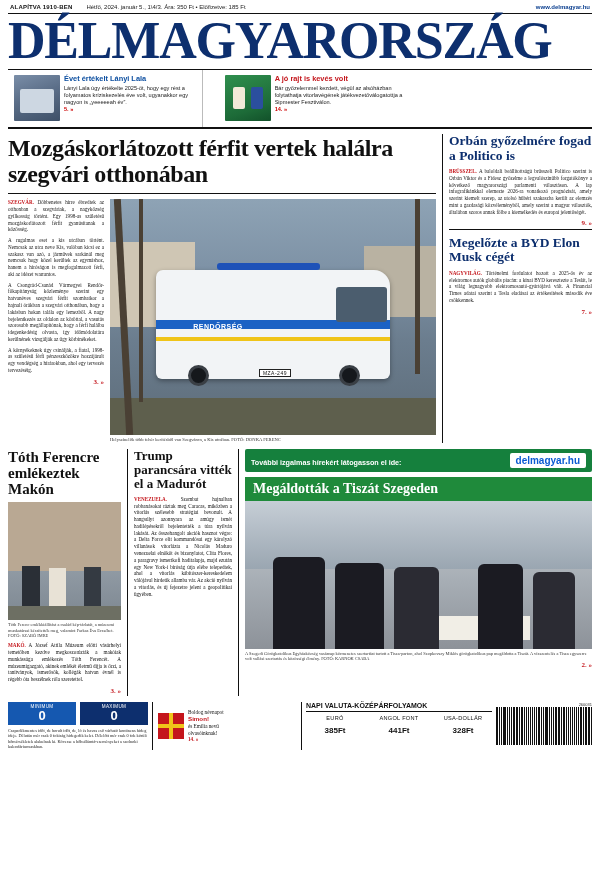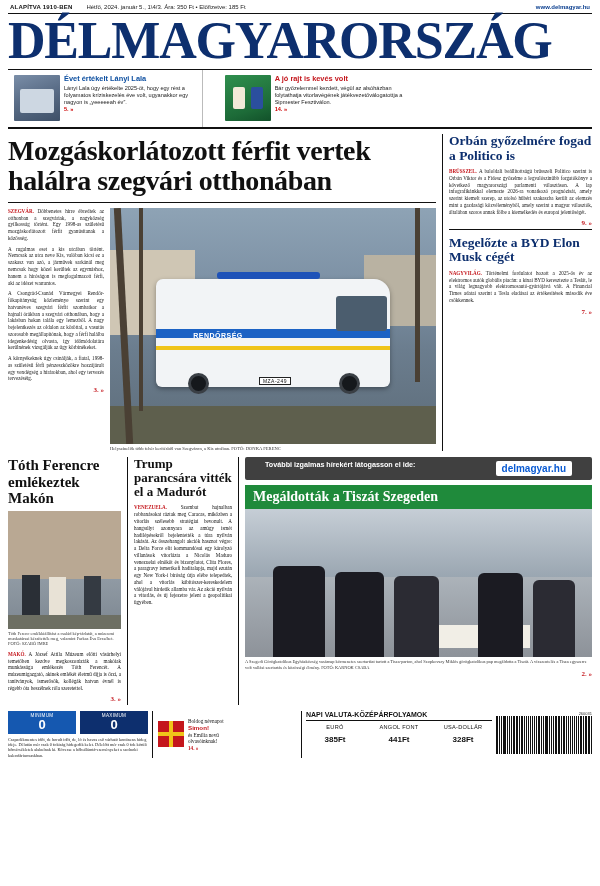--- a/index.html
+++ b/index.html
@@ -70,21 +70,21 @@
   .thumb-c { background:linear-gradient(160deg,#2f8f4e 0%,#1d6b38 70%,#12512a 100%); position:relative; overflow:hidden;}
   .thumb-c:after{content:"";position:absolute;left:8px;top:12px;width:12px;height:22px;background:#f2e9d8;border-radius:2px;}
   .thumb-c:before{content:"";position:absolute;left:26px;top:12px;width:12px;height:22px;background:#2b4f9e;border-radius:2px;}
 
   
   .maingrid { display:flex; gap:6px; padding-top:5px; }
   .col-left { width:428px; }
   .col-right { width:150px; border-left:1px solid #111; padding-left:6px; }
 
   .lead-head {
-    font-size:28px; line-height:1.07; font-weight:bold;
+    font-size:24px; line-height:1.07; font-weight:bold;
     margin:2px 0 6px 0; letter-spacing:-0.4px;
   }
   .rule-thin { border-bottom:1px solid #111; margin:4px 0 5px 0; }
 
   .lead-body { display:flex; gap:6px; }
   .lead-text { width:96px; font-size:5.1px; line-height:1.33; text-align:justify; color:#1a1a1a; }
   .lead-text p { margin:0 0 4px 0; }
   .dateline { font-weight:bold; color:#c4161c; font-size:5.1px; }
   .jump { color:#c4161c; font-weight:bold; font-size:7px; float:right; }
 
@@ -127,22 +127,22 @@
   .low-c { flex:1; }
 
   .low-head { font-size:15px; line-height:1.08; font-weight:bold; margin:0 0 5px 0; }
   .low-head-sm { font-size:13px; line-height:1.08; font-weight:bold; margin:0 0 5px 0; }
   .low-photo { width:100%; height:118px; position:relative; overflow:hidden; background:linear-gradient(180deg,#aab4bd,#7d8791); }
   .low-cap { font-size:4.4px; color:#333; margin-top:2px; line-height:1.2; }
   .low-text { font-size:5.1px; line-height:1.33; text-align:justify; margin-top:4px; }
   .low-text p { margin:0 0 4px 0; }
 
   .promo-bar {
-    background:#404040; color:#fff; display:flex; align-items:flex-start;
-    justify-content:space-between; padding:4px 20px; border-radius:2px;
+    background:#15803d; color:#fff; display:flex; align-items:flex-end;
+    justify-content:space-between; padding:4px 6px; border-radius:2px;
   }
   .promo-bar .t { font-family:"Liberation Sans",sans-serif; font-size:7.2px; font-weight:bold; line-height:1.2; }
   .promo-bar .logo {
     background:#fff; color:#0a5bd3; font-family:"Liberation Sans",sans-serif;
     font-weight:bold; font-size:10px; padding:2px 6px; border-radius:2px;
   }
   .green-head {
     background:#1f8a3b; color:#fff; font-family:"Liberation Serif",serif;
     font-weight:bold; font-size:14px; padding:4px 8px; margin-top:5px;
   }

